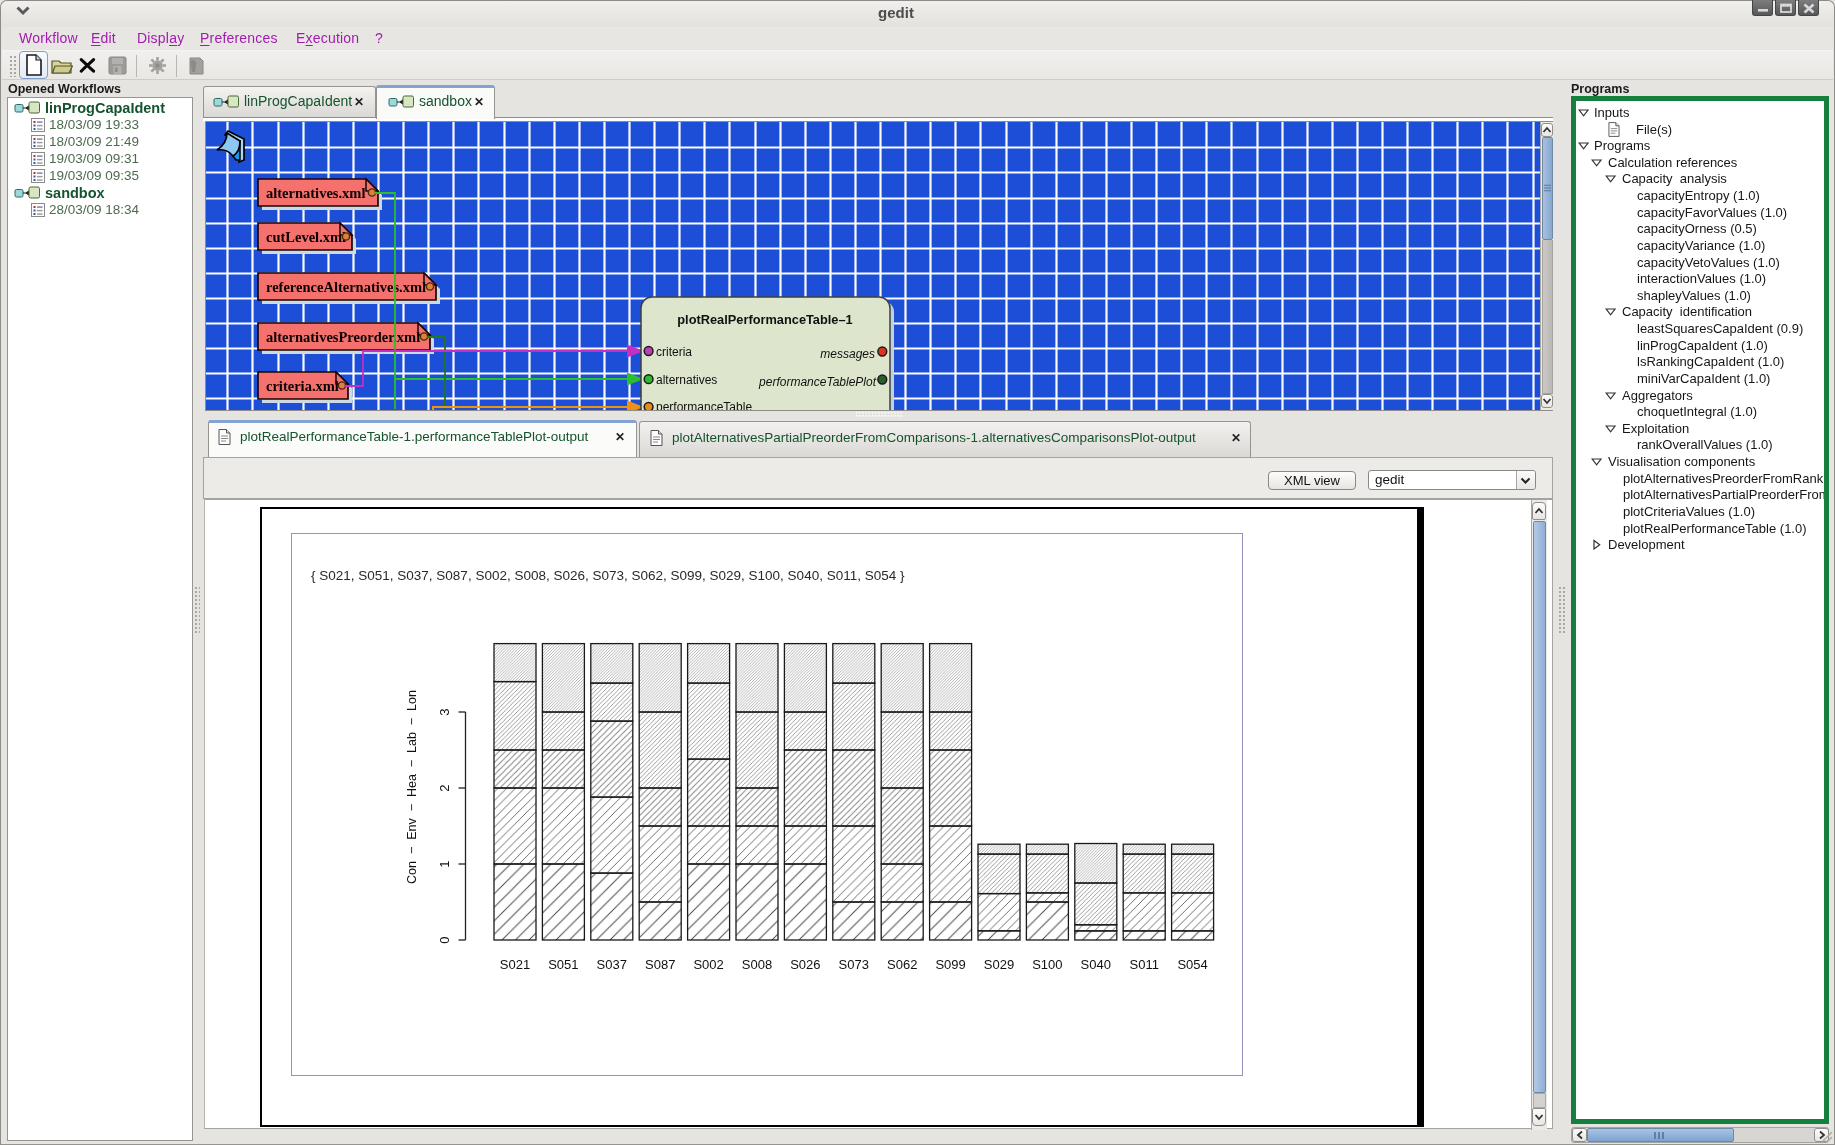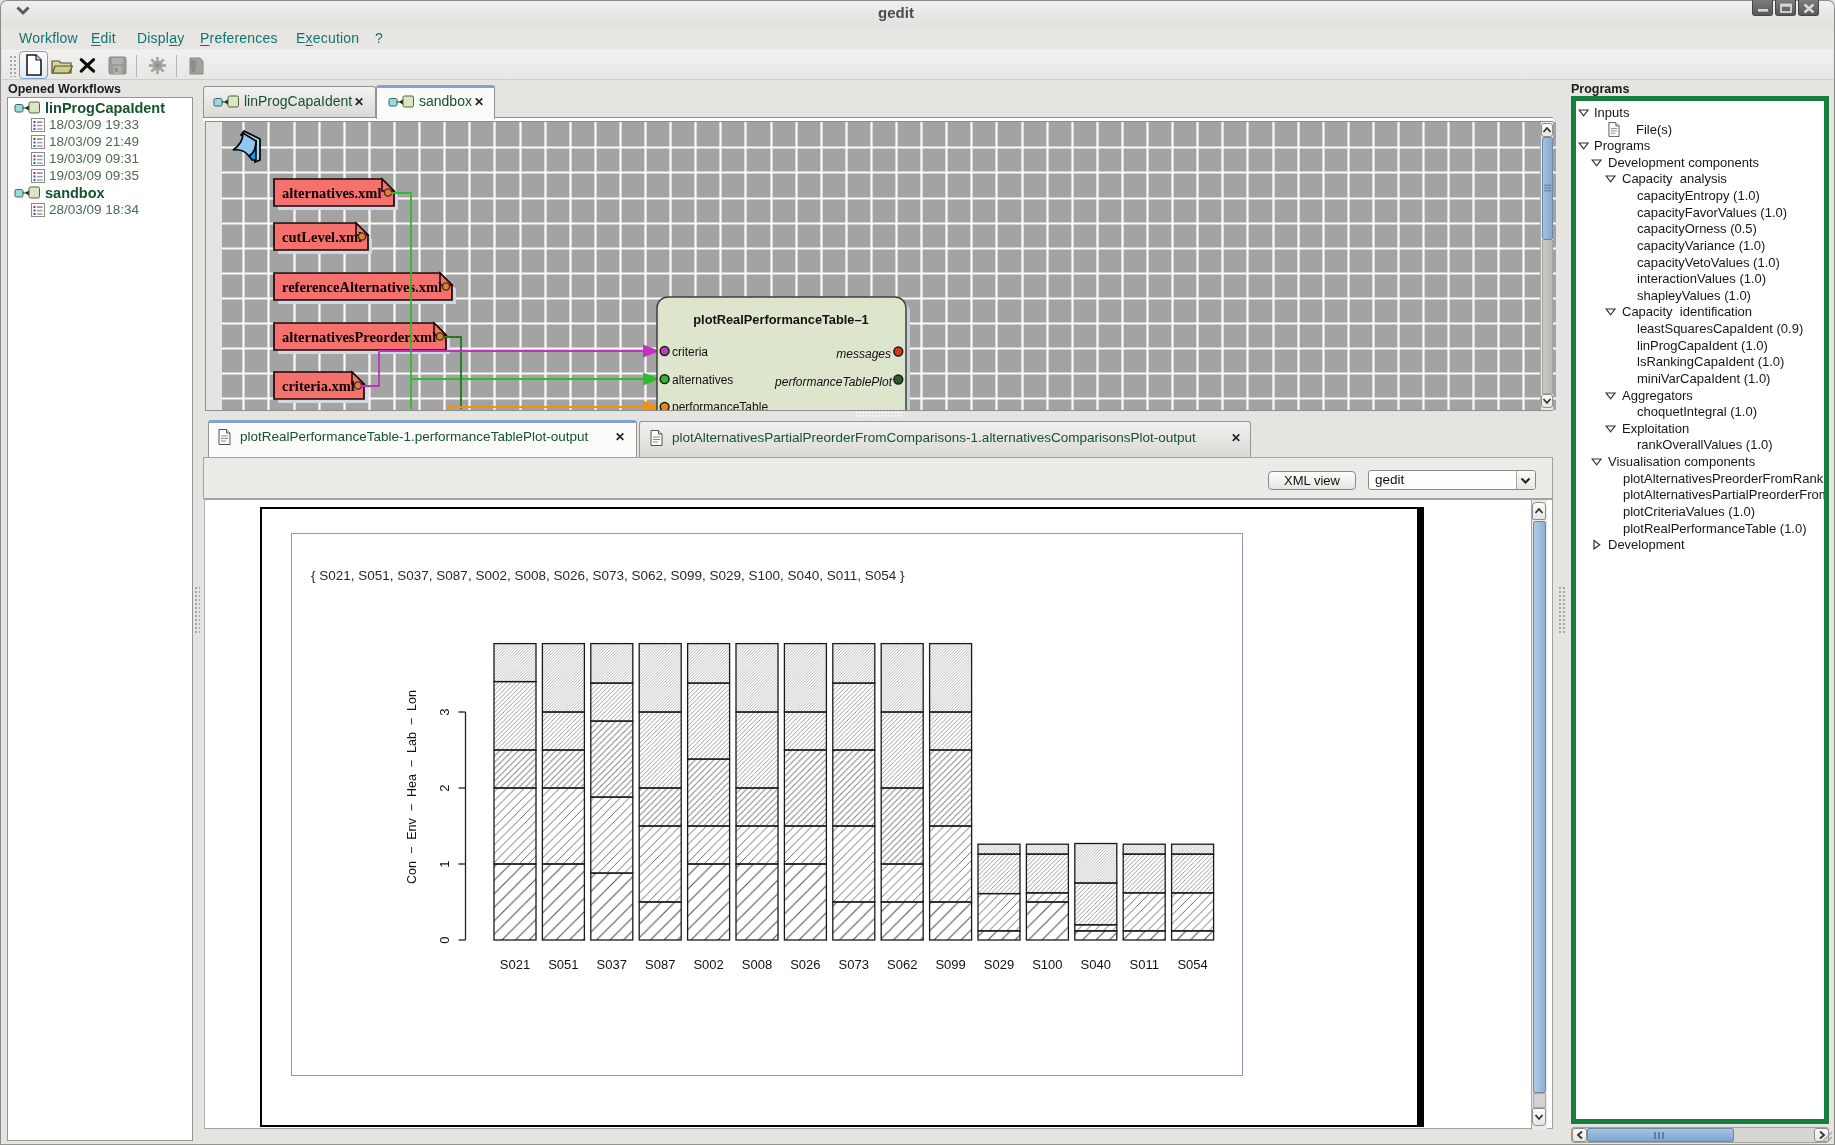--- a/index.html
+++ b/index.html
@@ -2,33 +2,33 @@
 <html><head><meta charset="utf-8"><title>diviz</title><style>
 *{margin:0;padding:0;box-sizing:border-box}
 html,body{width:1835px;height:1145px;overflow:hidden;font-family:"Liberation Sans",sans-serif}
 body{background:#e6e4e1}
 .abs{position:absolute}
 #win{position:absolute;inset:0;background:#e6e4e1;border:1px solid #8e8c89;border-bottom:1px solid #96948f;border-radius:7px 7px 0 0}
 #titlebar{position:absolute;left:1px;top:1px;right:1px;height:26px;background:linear-gradient(#f0efed,#e3e1dd);border-radius:7px 7px 0 0}
 #title{position:absolute;left:0;top:4px;width:1792px;text-align:center;font-weight:bold;font-size:15px;color:#4d4d4d}
 .winbtn{position:absolute;top:0;width:21px;height:16px;background:linear-gradient(#7d7d7d,#585858);border:1px solid #454545;border-top:none;border-radius:0 0 3px 3px}
 #menubar{position:absolute;left:2px;top:27px;right:2px;height:23px;background:#e8e6e3}
-.mi{position:absolute;top:3px;font-size:14px;color:#0f766e;letter-spacing:0.2px}
+.mi{position:absolute;top:3px;font-size:14px;color:#a21caf;letter-spacing:0.2px}
 .mi u{text-decoration:underline;text-underline-offset:2px}
 #toolbar{position:absolute;left:2px;top:50px;right:2px;height:30px;background:linear-gradient(#f1f0ee,#e9e7e4);border-top:1px solid #f5f4f2;border-bottom:1px solid #cfcdc9}
 .tsep{position:absolute;top:4px;width:1px;height:22px;background:#b9b7b3}
 #lw-label{position:absolute;left:8px;top:82px;font-size:12.5px;font-weight:bold;color:#1a1a1a}
 #lpanel{position:absolute;left:7px;top:97px;width:186px;height:1044px;background:#fff;border:1px solid #979591;overflow:hidden}
 .trow{position:absolute;white-space:nowrap;font-size:13.5px;color:#14532d}
 #rw-label{position:absolute;left:1571px;top:82px;font-size:12.5px;font-weight:bold;color:#1a1a1a}
 #rpanel{position:absolute;left:1571px;top:96px;width:258px;height:1028px;background:#fff;border:5px solid #15803d;overflow:hidden}
 .rrow{position:absolute;white-space:nowrap;font-size:13px;color:#161616}
 .tab{position:absolute;overflow:hidden;white-space:nowrap}
 .tabx{font-weight:bold;font-size:12px;color:#222}
-#canvas{position:absolute;left:222px;top:122px;width:1334px;height:288px;background:#a3a3a3;overflow:hidden}
+#canvas{position:absolute;left:206px;top:122px;width:1334px;height:288px;background:#1d4ed8;overflow:hidden}
 #canv-frame{position:absolute;left:205px;top:121px;width:1348px;height:290px;border:1px solid #8f8d89;pointer-events:none}
 #canv-sb{position:absolute;left:1540px;top:122px;width:13px;height:288px;background:#eceae7;border-left:1px solid #aba9a5}
 #viewer{position:absolute;left:204px;top:499px;width:1349px;height:630px;background:#fff;border:1px solid #a5a3a0;border-left:1px solid #b4b2ae}
 .sbbtn{position:absolute;background:linear-gradient(#fcfcfb,#e8e6e3);border:1px solid #908e8a;border-radius:3px;display:flex;align-items:center;justify-content:center}
 .grip{position:absolute;background-image:radial-gradient(#a9a7a3 1px,transparent 1.3px);background-size:4px 4px}
 </style></head><body>
 <div id="win"></div>
 <div id="titlebar"></div>
 <div id="title">gedit</div>
 <svg width="16" height="11" viewBox="0 0 16 11" style="position:absolute;left:15px;top:5px">
@@ -422,21 +422,21 @@
       <path d="M3,7 h7 M3,9.5 h7 M3,12 h5" stroke="#888" stroke-width="1"></path>
     </svg>
     <div class="rrow" style="left:60px;top:21px">File(s)</div>
     <svg class="abs" style="left:2px;top:39px" width="12" height="11" viewBox="0 0 12 11">
       <path d="M1.2,3 H10 L5.6,8.8 Z" fill="#fff" stroke="#333" stroke-width="1.2"></path>
     </svg>
     <div class="rrow" style="left:18px;top:37px">Programs</div>
     <svg class="abs" style="left:15px;top:56px" width="12" height="11" viewBox="0 0 12 11">
       <path d="M1.2,3 H10 L5.6,8.8 Z" fill="#fff" stroke="#333" stroke-width="1.2"></path>
     </svg>
-    <div class="rrow" style="left:32px;top:54px">Development components</div>
+    <div class="rrow" style="left:32px;top:54px">Calculation references</div>
     <svg class="abs" style="left:29px;top:72px" width="12" height="11" viewBox="0 0 12 11">
       <path d="M1.2,3 H10 L5.6,8.8 Z" fill="#fff" stroke="#333" stroke-width="1.2"></path>
     </svg>
     <div class="rrow" style="left:46px;top:70px">Capacity&nbsp; analysis</div>
     <div class="rrow" style="left:61px;top:87px">capacityEntropy (1.0)</div>
     <div class="rrow" style="left:61px;top:104px">capacityFavorValues (1.0)</div>
     <div class="rrow" style="left:61px;top:120px">capacityOrness (0.5)</div>
     <div class="rrow" style="left:61px;top:137px">capacityVariance (1.0)</div>
     <div class="rrow" style="left:61px;top:154px">capacityVetoValues (1.0)</div>
     <div class="rrow" style="left:61px;top:170px">interactionValues (1.0)</div>

